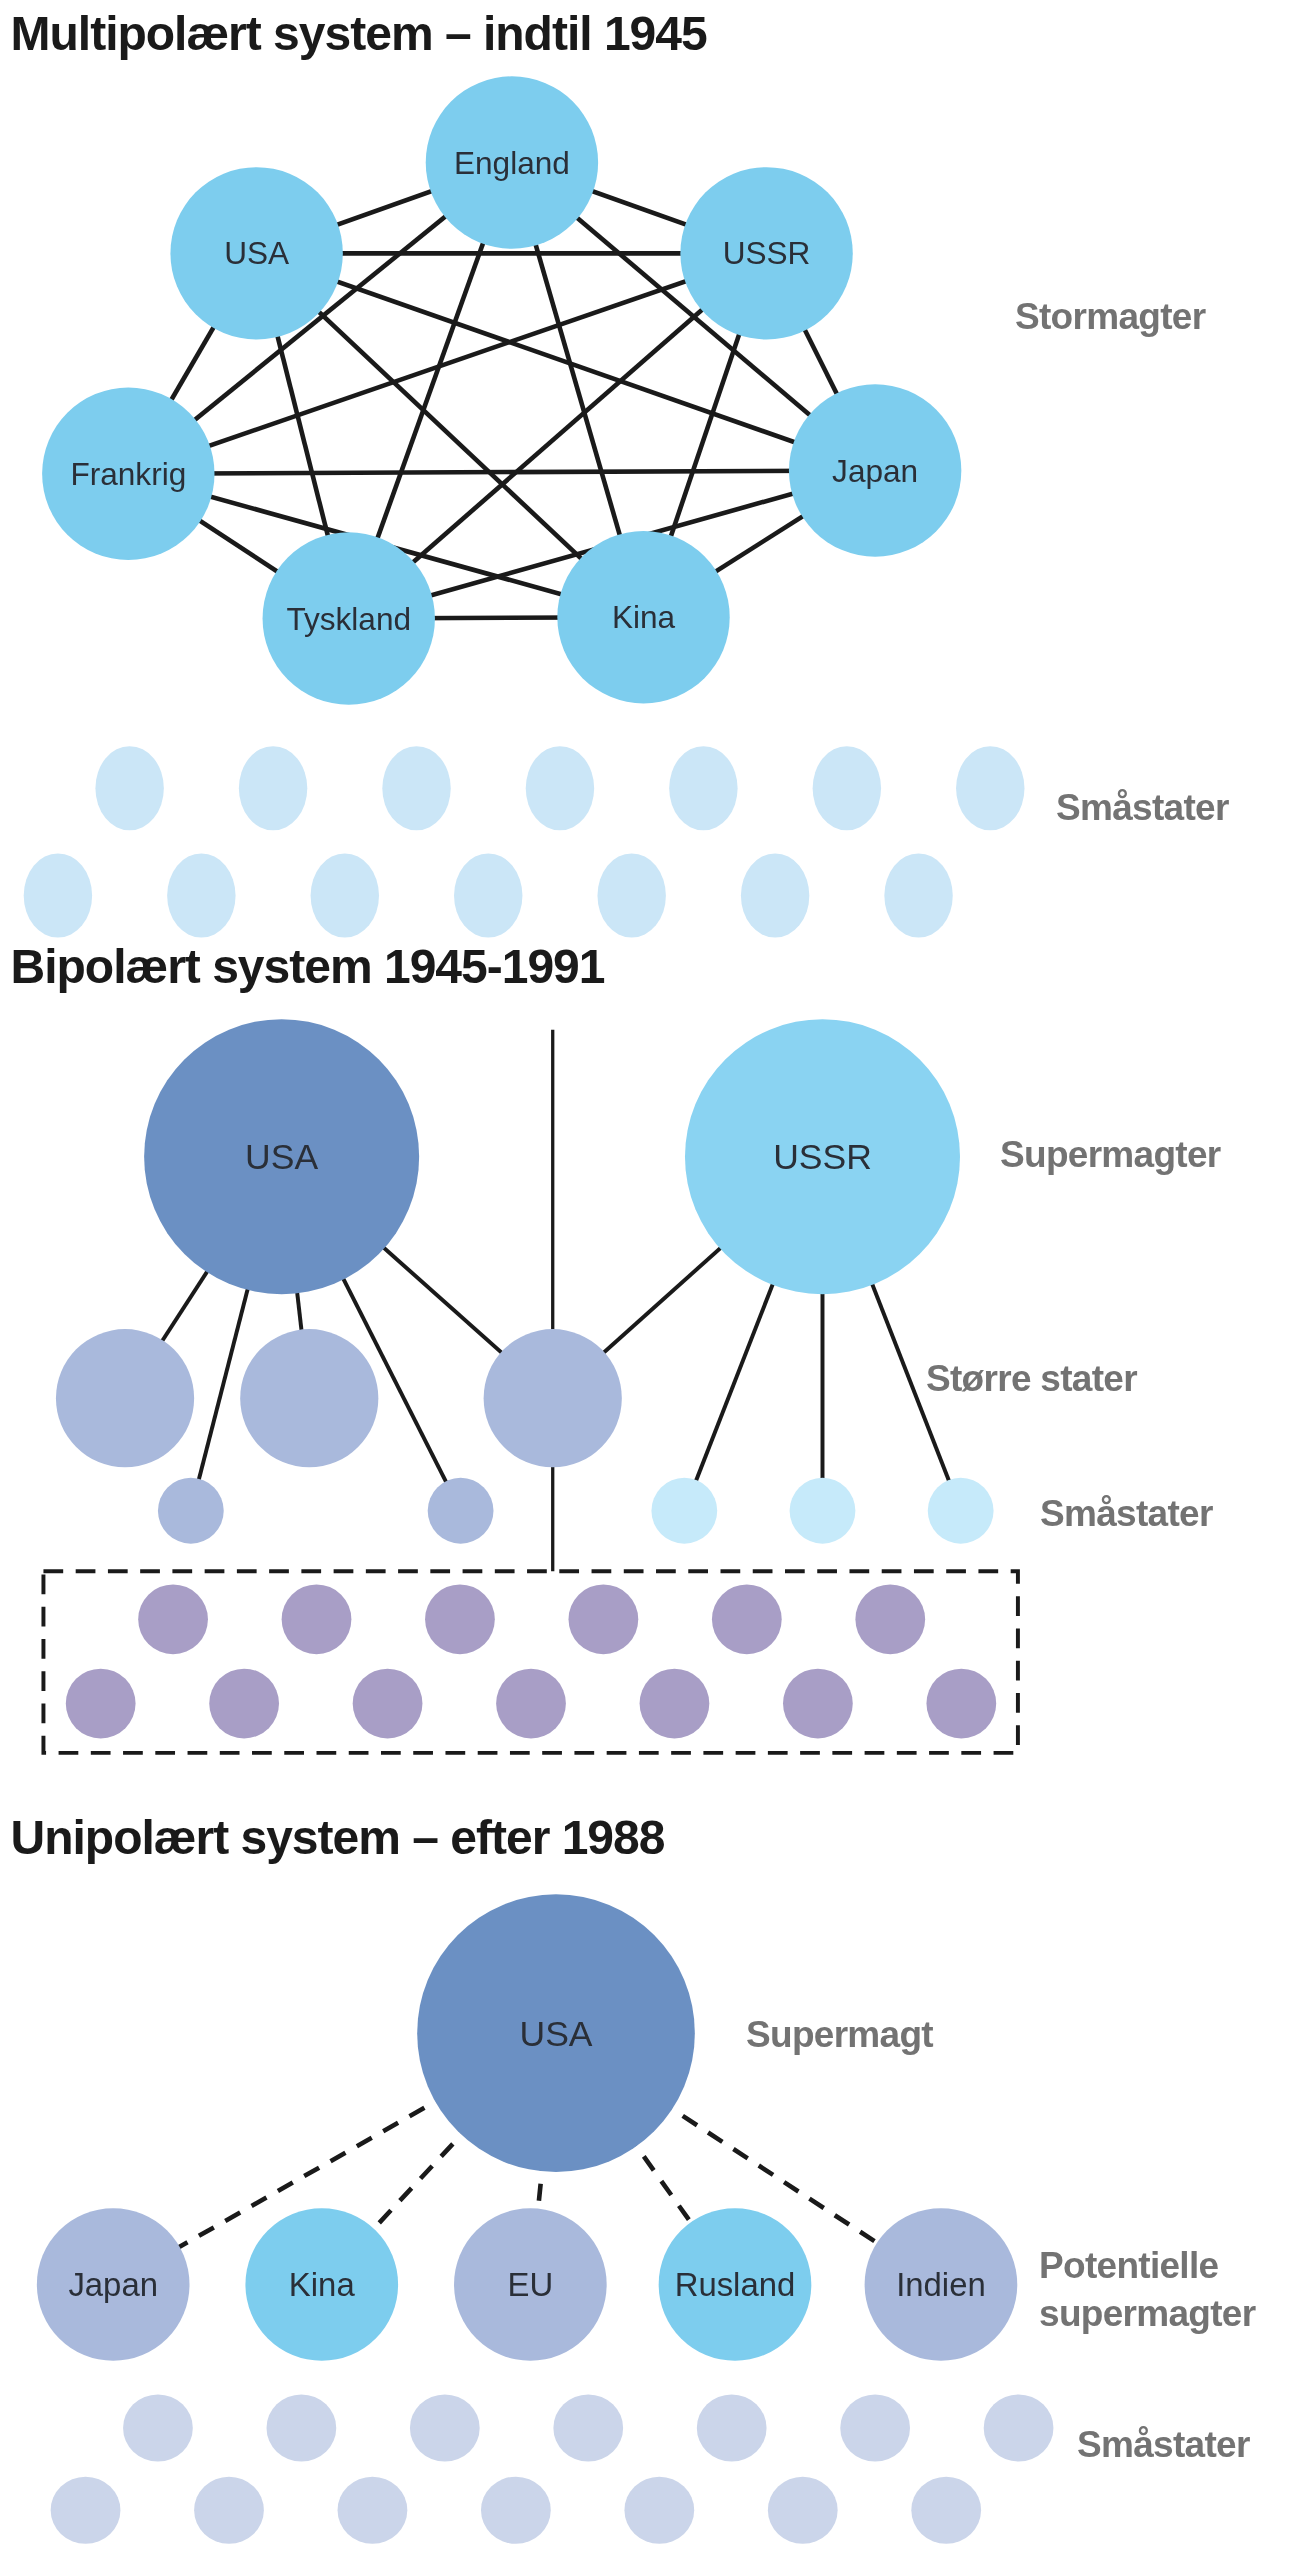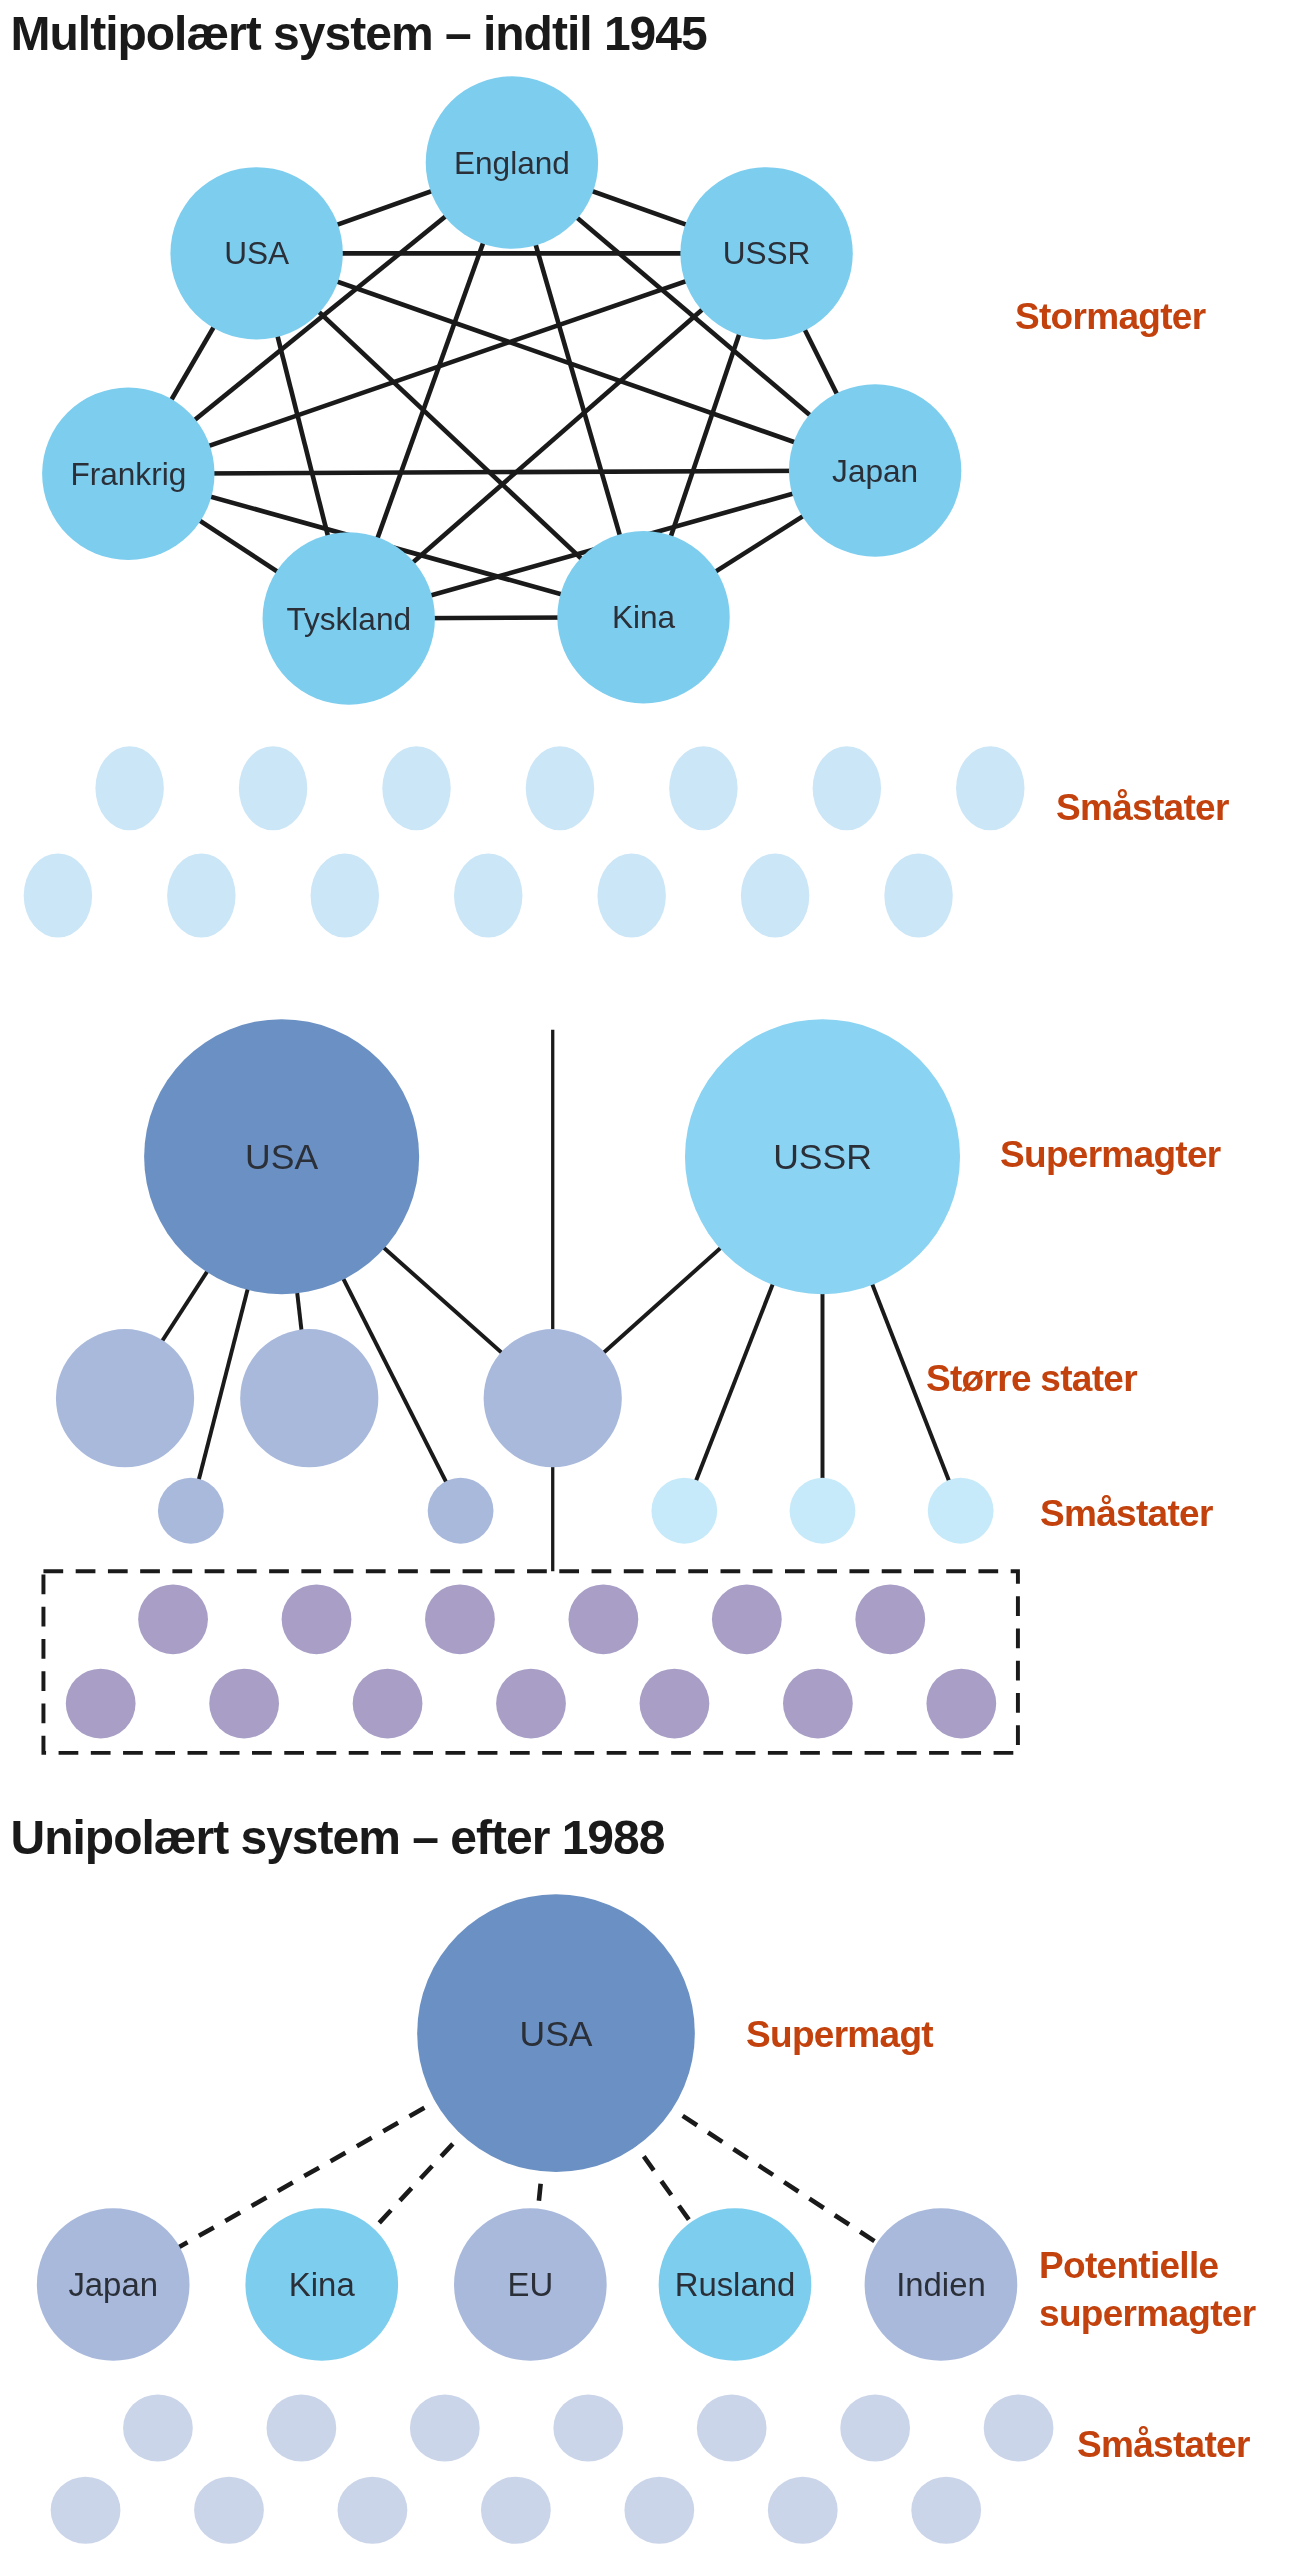--- a/index.html
+++ b/index.html
@@ -24,21 +24,21 @@
     letter-spacing:-1px;
     color:#1A1A1A;
     white-space:nowrap;
   }
   .side-label{
     position:absolute;
     font-weight:bold;
     font-size:37px;
     line-height:43px;
     letter-spacing:-0.7px;
-    color:#c2410c;
+    color:#737373;
     white-space:nowrap;
   }
   .side-label.two-line{line-height:51px;}
   .side-label.two-line.tight{line-height:48px;margin-top:8px;}
 </style>
 </head>
 <body>
 
 <div class="canvas">
 
@@ -155,20 +155,21 @@
       <text x="489" y="3489.5" text-anchor="middle" fill="#2A2F38" font-size="50">Kina</text>
       <circle cx="806" cy="3472" r="116" fill="#A9B9DC"></circle>
       <text x="806" y="3489.5" text-anchor="middle" fill="#2A2F38" font-size="50">EU</text>
       <circle cx="1117" cy="3472" r="116" fill="#7DCDEE"></circle>
       <text x="1117" y="3489.5" text-anchor="middle" fill="#2A2F38" font-size="50">Rusland</text>
       <circle cx="1430" cy="3472" r="116" fill="#A9B9DC"></circle>
       <text x="1430" y="3489.5" text-anchor="middle" fill="#2A2F38" font-size="50">Indien</text>
     </svg>
 
   <div class="sec-title" style="left:10.5px; top:13px">Multipolært system – indtil 1945</div>
+  <div class="sec-title" style="left:10.5px; top:946px">Bipolært system 1945-1991</div>
   <div class="sec-title" style="left:10.5px; top:1817px">Unipolært system – efter 1988</div>
 
   <div class="side-label" style="left:1015px; top:295px">Stormagter</div>
   <div class="side-label" style="left:1056px; top:786px">Småstater</div>
 
   <div class="side-label" style="left:1000px; top:1133px">Supermagter</div>
   <div class="side-label" style="left:926px; top:1357px">Større stater</div>
   <div class="side-label" style="left:1040px; top:1492px">Småstater</div>
 
   <div class="side-label" style="left:746px; top:2013px">Supermagt</div>

